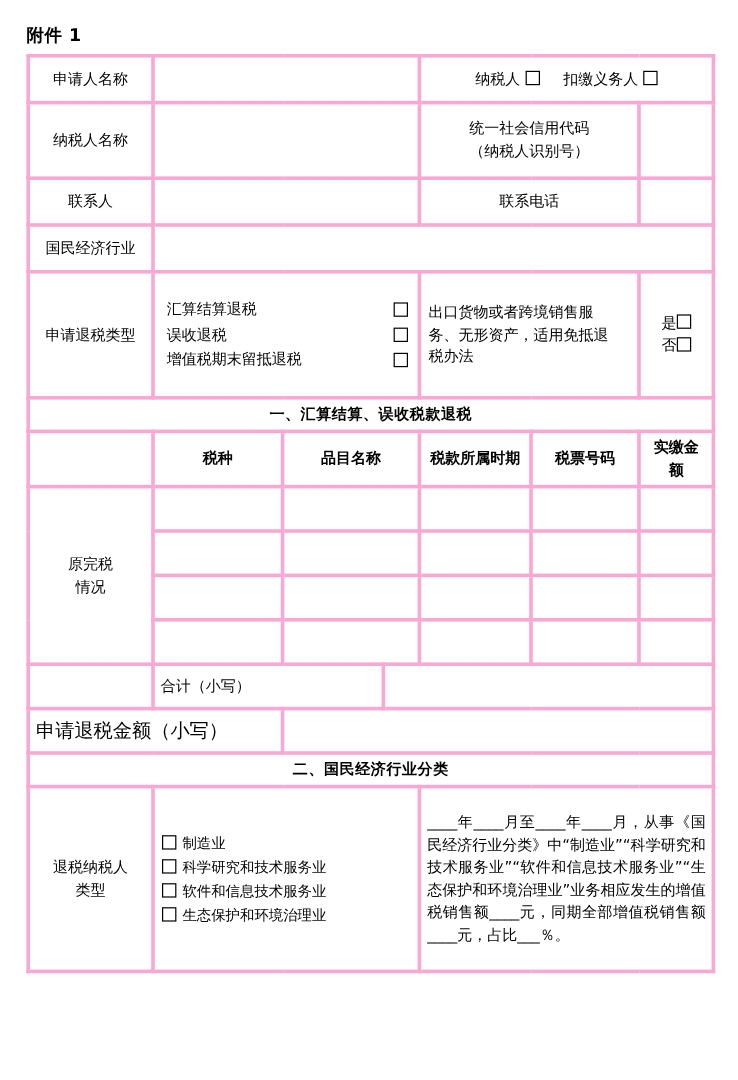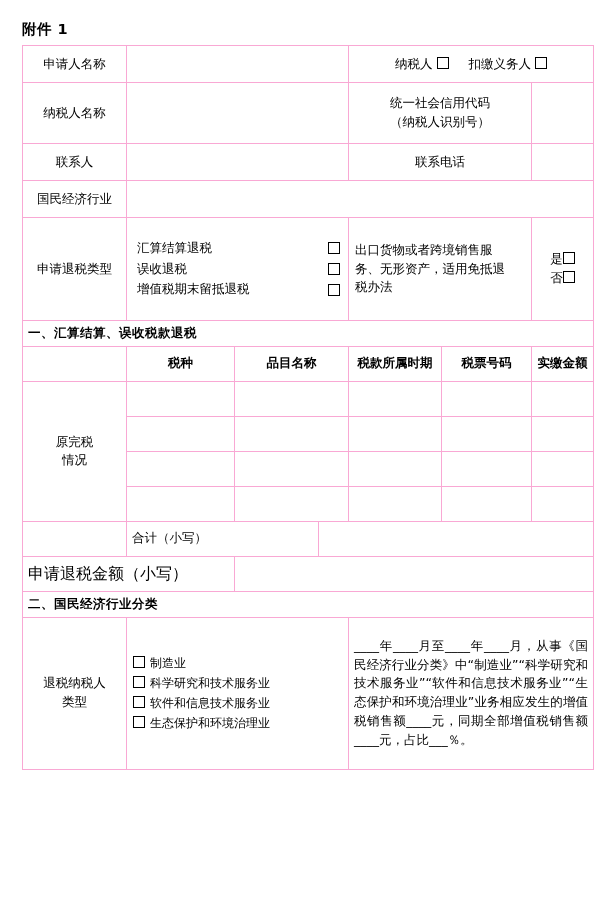--- a/index.html
+++ b/index.html
@@ -43,30 +43,31 @@
     font-weight: bold;
     padding-right: 2px;
     padding-bottom: 6px;
   }
   table.form {
     border-collapse: collapse;
     width: 571px;
     table-layout: fixed;
   }
   table.form td {
-    border: 1px solid #f9a8d4;
+    border: 3px solid #f9a8d4;
     font-size: 12.5px;
     padding: 3px 5px;
     vertical-align: middle;
     line-height: 1.5;
   }
   .c { text-align: center; }
   .l { text-align: left; }
   .b { font-weight: bold; }
   .section-title {
+    text-align: center;
     font-weight: bold;
     font-size: 13.5px;
     letter-spacing: 0.5px;
     padding: 5px 0;
   }
   .chk {
     display: inline-block;
     width: 10px;
     height: 10px;
     border: 1px solid #000;

